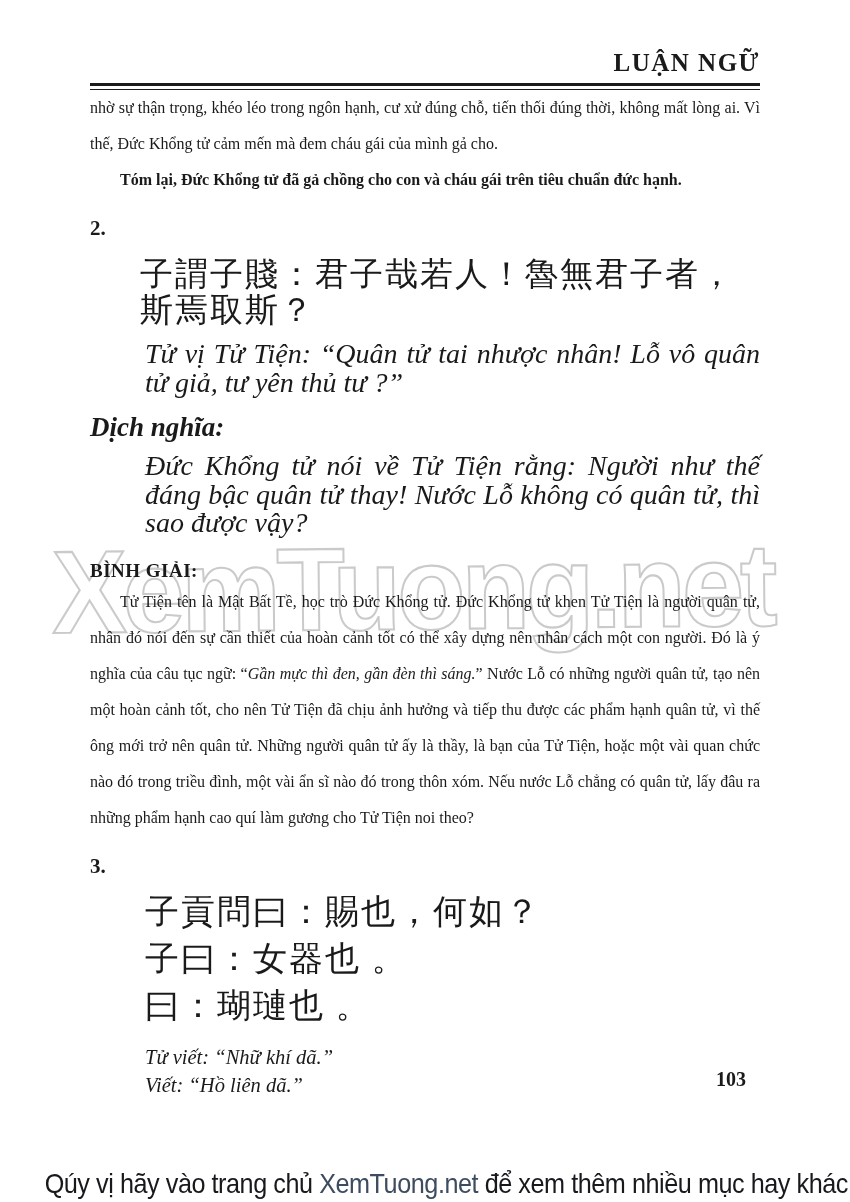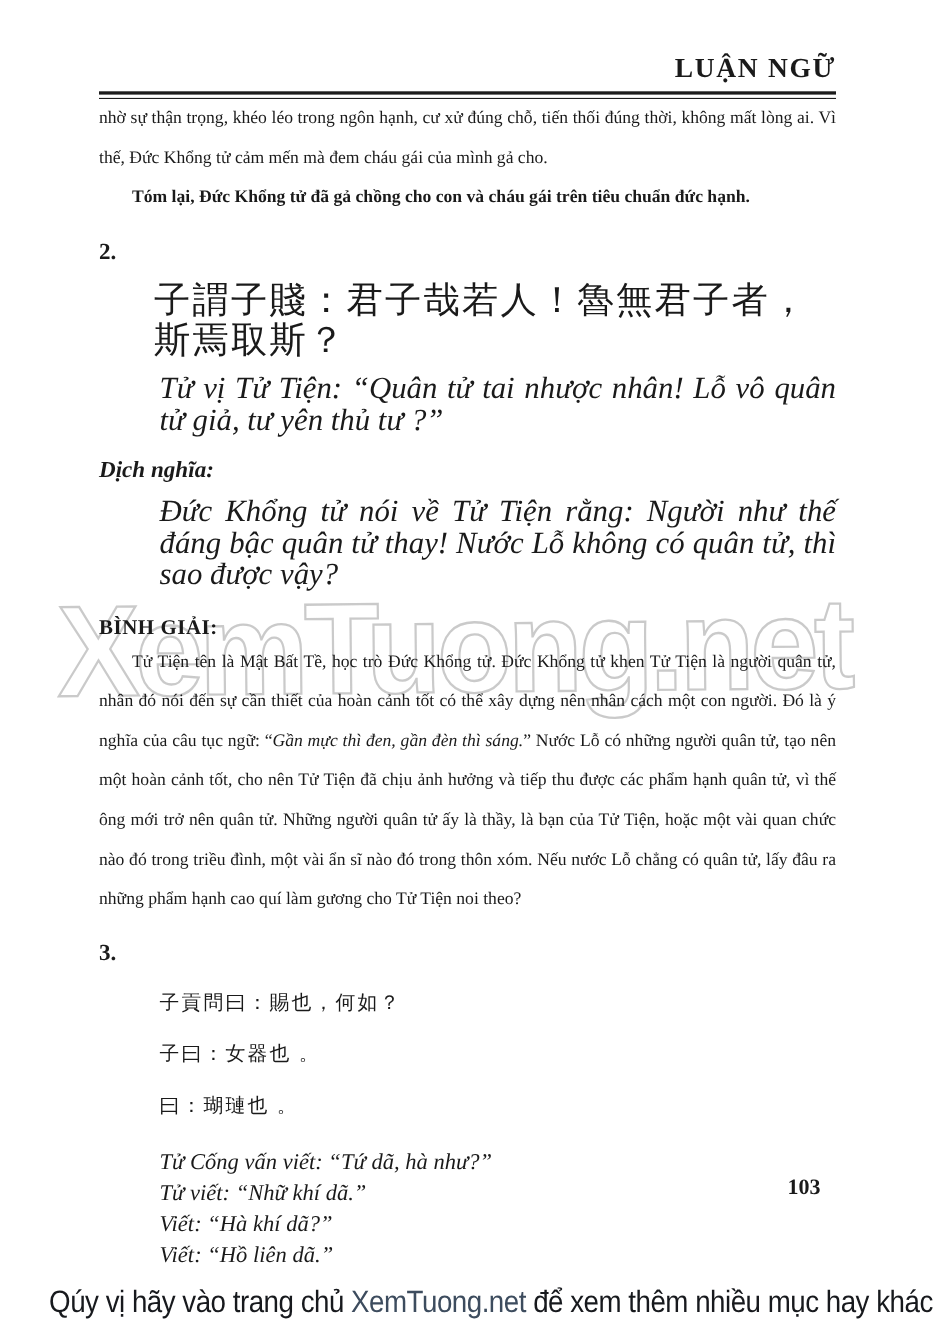--- a/index.html
+++ b/index.html
@@ -66,21 +66,21 @@
     line-height: 24px;
   }
   .chinese {
     margin: 16px 0 0 50px;
     font-size: 33px;
     line-height: 36px;
     letter-spacing: 2px;
   }
   .chinese-line {
     margin: 0 0 0 55px;
-    font-size: 18px;
+    font-size: 34px;
     line-height: 47px;
     letter-spacing: 2px;
   }
   .chinese-block { margin-top: 10px; }
   .phonetic {
     margin: 12px 0 0 55px;
     font-style: italic;
     font-size: 28px;
     line-height: 28.5px;
     text-align: justify;
@@ -89,21 +89,21 @@
     margin: 0 0 0 55px;
     font-style: italic;
     font-size: 20.5px;
     line-height: 28px;
   }
   .phonetic-block { margin-top: 14px; }
   .dich-nghia {
     margin-top: 17px;
     font-weight: bold;
     font-style: italic;
-    font-size: 21px;
+    font-size: 27px;
     line-height: 26px;
   }
   .binh-giai {
     margin-top: 19px;
     font-weight: bold;
     font-size: 19px;
     letter-spacing: 0.5px;
     line-height: 27px;
   }
   .commentary {
@@ -166,23 +166,21 @@
     <div class="binh-giai">BÌNH GIẢI:</div>
     <p class="body-par commentary"><span>Tử Tiện tên là Mật Bất Tề, học trò Đức Khổng tử. Đức Khổng tử khen Tử Tiện là người quân tử, nhân đó nói đến sự cần thiết của hoàn cảnh tốt có thể xây dựng nên nhân cách một con người. Đó là ý nghĩa của câu tục ngữ: “</span><span class="italic-seg">Gần mực thì đen, gần đèn thì sáng.</span><span>” Nước Lỗ có những người quân tử, tạo nên một hoàn cảnh tốt, cho nên Tử Tiện đã chịu ảnh hưởng và tiếp thu được các phẩm hạnh quân tử, vì thế ông mới trở nên quân tử. Những người quân tử ấy là thầy, là bạn của Tử Tiện, hoặc một vài quan chức nào đó trong triều đình, một vài ẩn sĩ nào đó trong thôn xóm. Nếu nước Lỗ chẳng có quân tử, lấy đâu ra những phẩm hạnh cao quí làm gương cho Tử Tiện noi theo?</span></p>
 
     <div class="section-num">3.</div>
     <div class="chinese-block">
       <div class="chinese-line">子貢問曰：賜也，何如？</div>
       <div class="chinese-line">子曰：女器也 。</div>
       <div class="chinese-line">曰：瑚璉也 。</div>
     </div>
     <div class="phonetic-block">
-      <div class="phonetic-line">Tử Cống vấn viết: “Tứ dã, hà như?”</div>
       <div class="phonetic-line">Tử viết: “Nhữ khí dã.”</div>
-      <div class="phonetic-line">Viết: “Hà khí dã?”</div>
       <div class="phonetic-line">Viết: “Hồ liên dã.”</div>
     </div>
 
   </div>
 
   <div class="page-number">103</div>
 
   <div class="footer">
     <span class="footer-inner"><span>Qúy vị hãy vào trang chủ </span><span class="footer-link">XemTuong.net</span><span> để xem thêm nhiều mục hay khác</span></span>
   </div>

